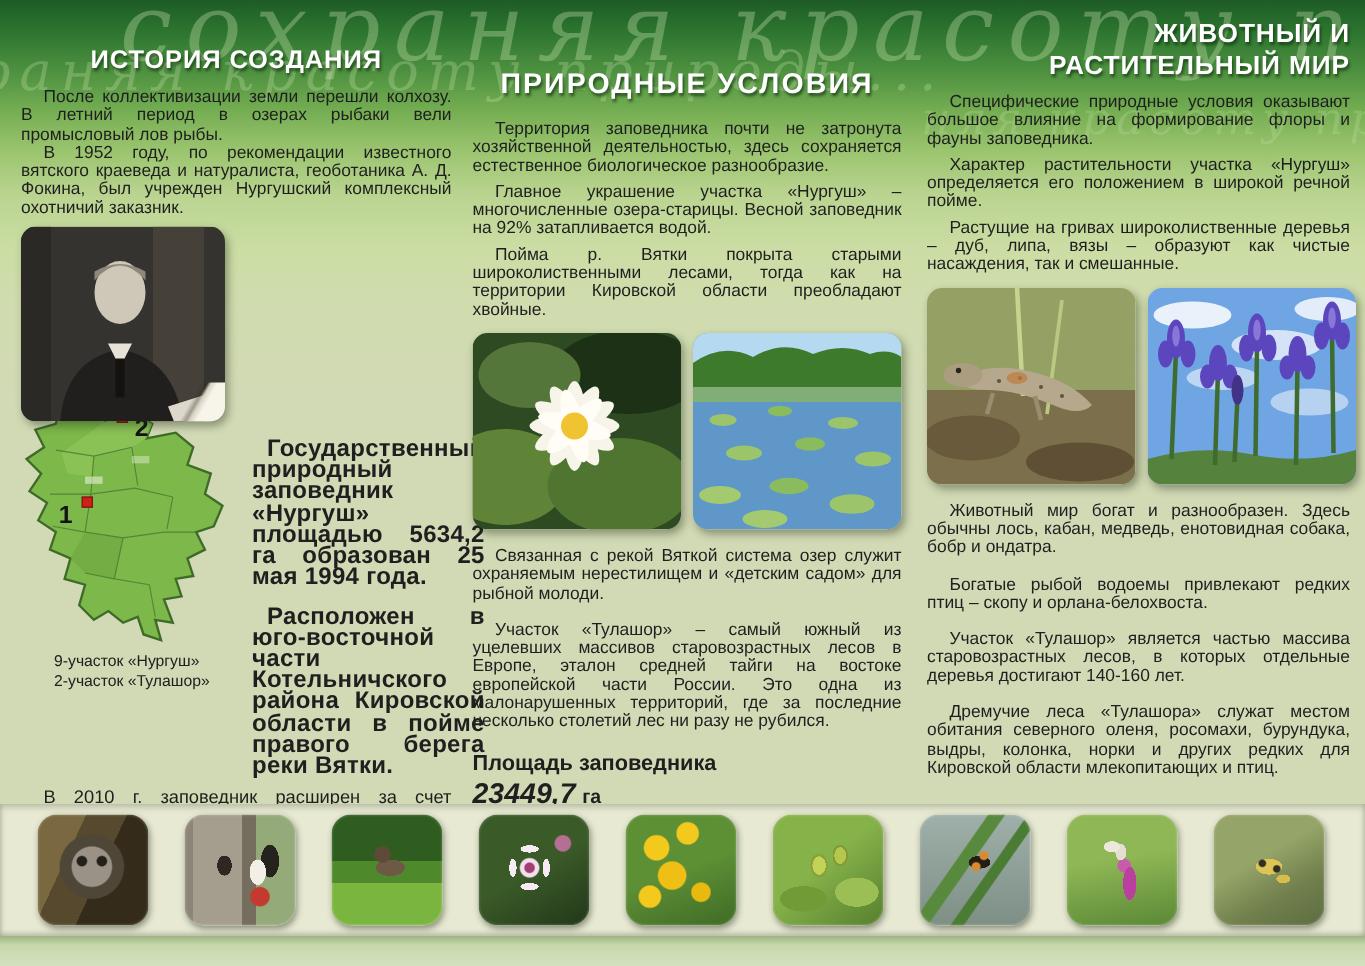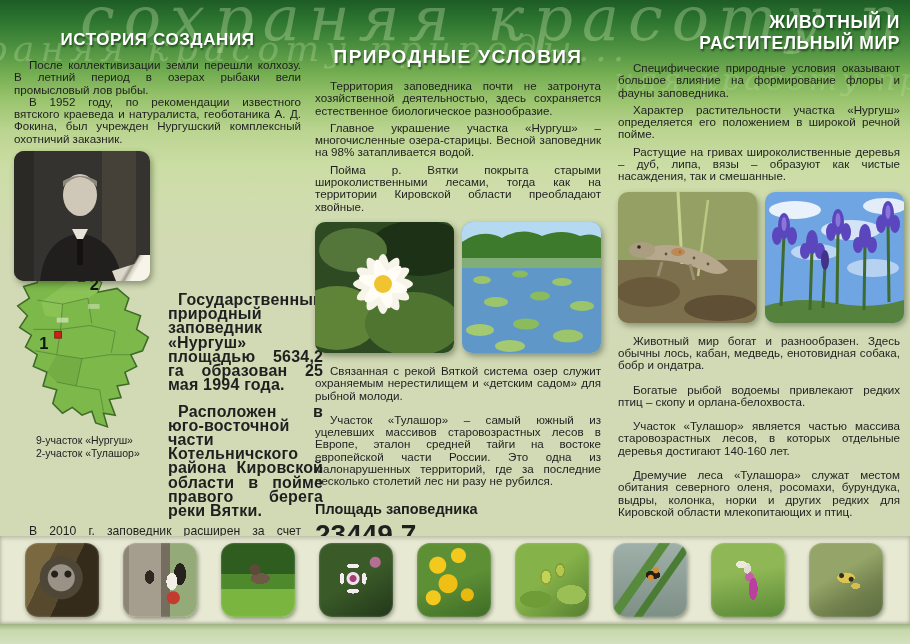--- a/index.html
+++ b/index.html
@@ -45,21 +45,21 @@
   .map-row{display:flex;gap:4px;margin-top:-22px;}
   .map-col{width:158px;flex:none;margin-left:-8px;}
   .legend{font-size:10.5px;line-height:13px;margin:1px 0 0 30px;color:#202020;}
   .map-text{padding-top:34px;}
   .map-text .para{font-size:16px;line-height:14.2px;letter-spacing:.2px;text-indent:10px;}
   .expansion{margin-top:6px;font-size:12.2px;line-height:14.4px;}
   
   .area-block{text-align:left;margin-top:13px;}
   .area-label{font-size:14.5px;font-weight:bold;}
   .area-line{font-weight:bold;margin-top:2px;}
-  .area-value{font-size:28px;}
+  .area-value{font-size:19px;font-style:italic;}
   .area-unit{font-size:13px;}
   
   .strip-band{position:absolute;left:0;top:536px;width:910px;height:88px;background:#e7e9d3;
     box-shadow:inset 0 2px 4px rgba(60,70,40,.28),inset 0 -2px 3px rgba(60,70,40,.22);}
   .strip{position:absolute;left:25px;top:7px;display:flex;gap:24px;}
   .sphoto{width:74px;height:74px;border-radius:13px;
     box-shadow:1px 2px 4px rgba(30,40,20,.45),inset 0 0 2px rgba(255,255,255,.4);}
   .footer-band{position:absolute;left:0;top:624px;width:910px;height:20px;
     background:linear-gradient(180deg,#9db383 0,#c6d8ab 6px,#d4e1c0 20px);}
   
@@ -177,21 +177,21 @@
         <p class="para bold gap-md">Расположен в юго-восточной части Котельничского района Кировской области в пойме правого берега реки Вятки.</p>
       </div>
     </div>
 
     <p class="para expansion">В 2010 г. заповедник расширен за счет присоединения участка "Тулашор" площадью 17815,5 га в Нагорском районе Кировской области.</p>
   </section>
 
   <section class="col col-nature">
     <h1 class="title">ПРИРОДНЫЕ УСЛОВИЯ</h1>
     <p class="para">Территория заповедника почти не затронута хозяйственной деятельностью, здесь сохраняется естественное биологическое разнообразие.</p>
-    <p class="para gap-sm">Главное украшение участка «Нургуш» – многочисленные озера-старицы. Весной заповедник на 98% затапливается водой.</p>
+    <p class="para gap-sm">Главное украшение участка «Нургуш» – многочисленные озера-старицы. Весной заповедник на 92% затапливается водой.</p>
     <p class="para gap-sm">Пойма р. Вятки покрыта старыми широколиственными лесами, тогда как на территории Кировской области преобладают хвойные.</p>
 
     <div class="photo-row">
       <div class="photo photo-mid">
         <svg width="139" height="131" viewBox="0 0 139 131">
           <rect width="139" height="131" fill="#2e4a22"></rect>
           <ellipse cx="104" cy="26" rx="50" ry="28" fill="#1d3116"></ellipse>
           <ellipse cx="22" cy="96" rx="42" ry="32" fill="#5f8438"></ellipse>
           <ellipse cx="98" cy="102" rx="48" ry="32" fill="#4f7531"></ellipse>
           <ellipse cx="38" cy="28" rx="34" ry="22" fill="#54763a"></ellipse>

